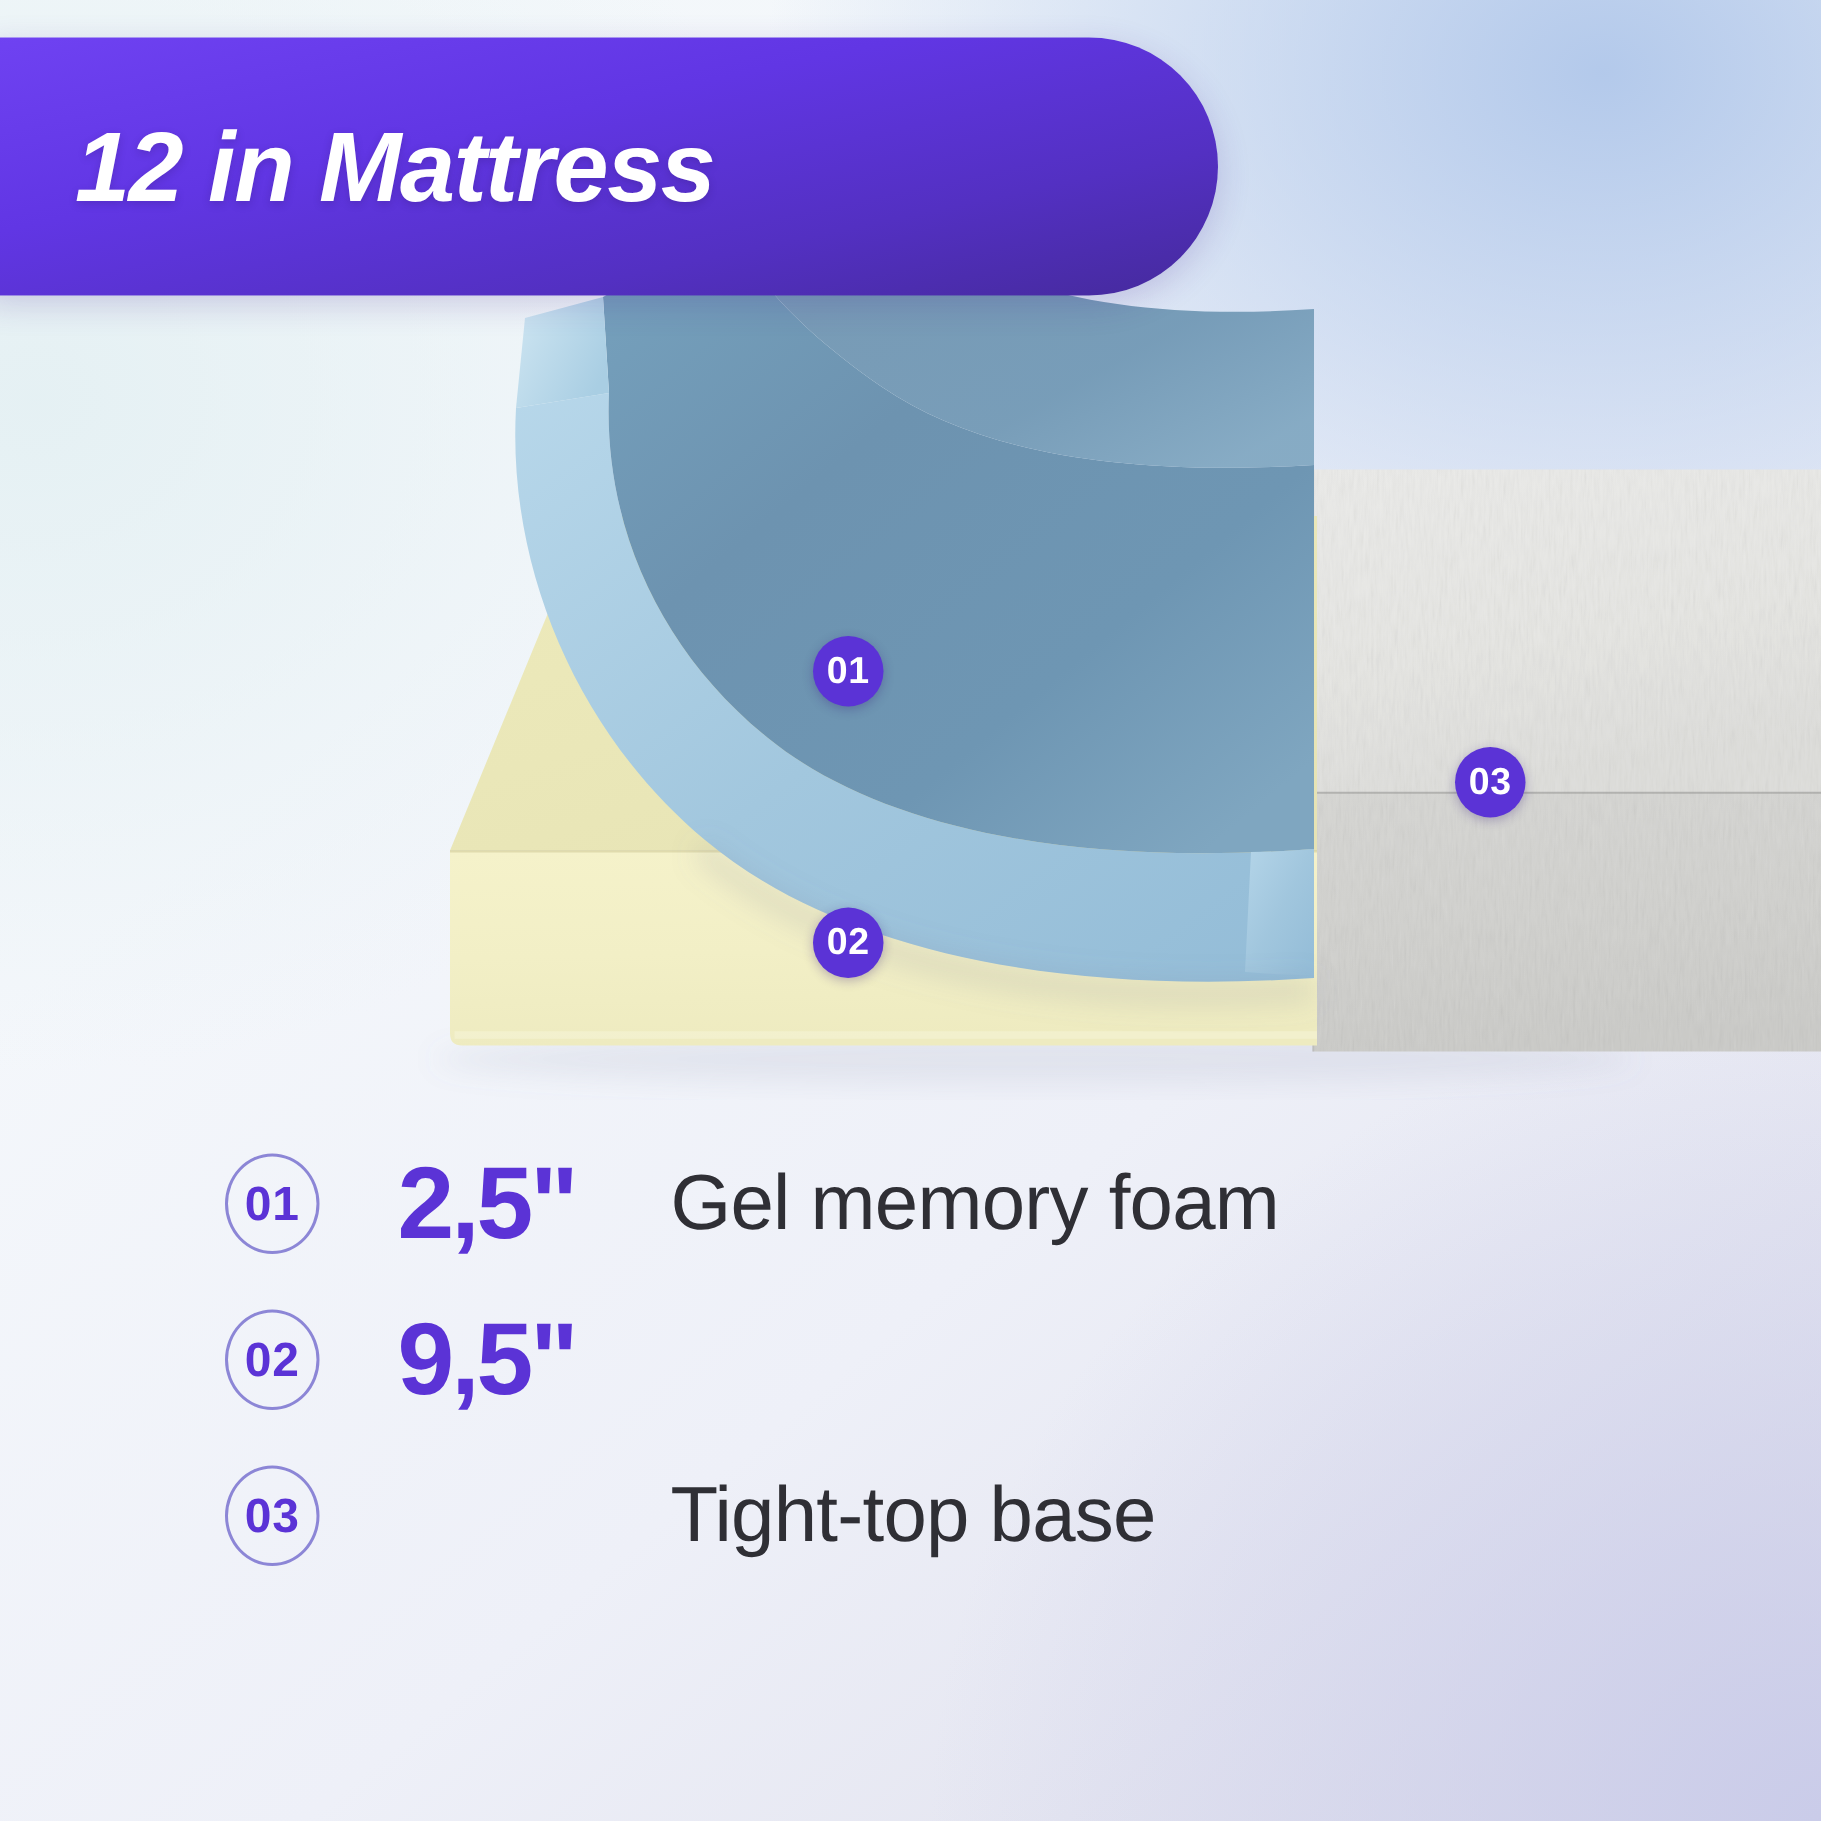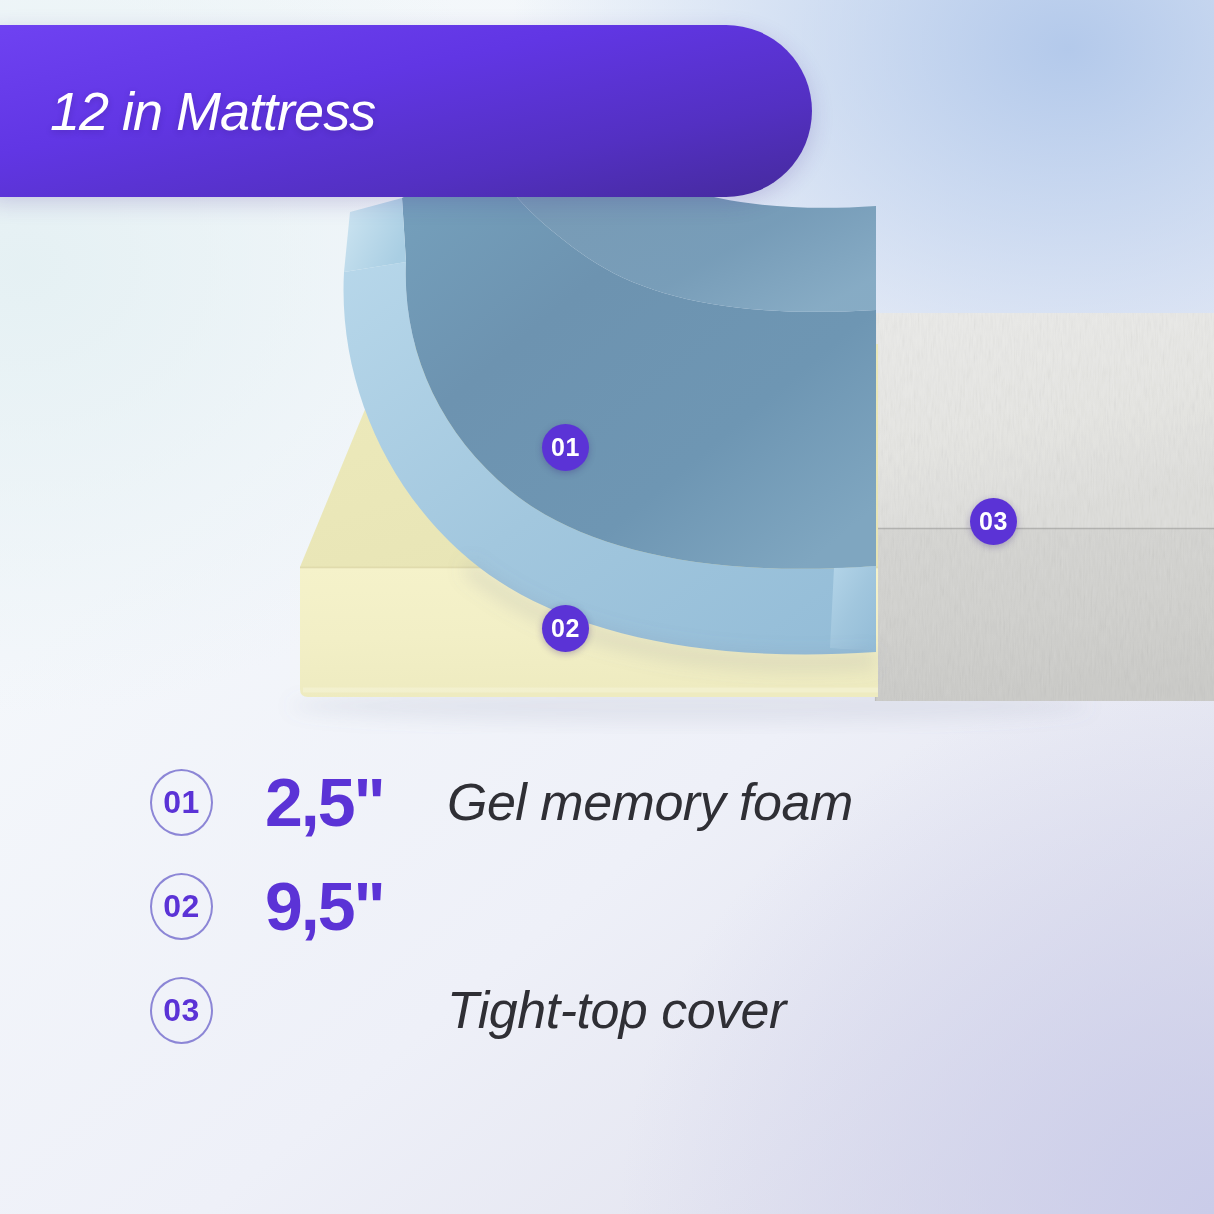--- a/index.html
+++ b/index.html
@@ -34,23 +34,23 @@
     border-radius: 14px 86px 86px 14px;
     background: linear-gradient(168deg, #6f42f2 0%, #6136e4 38%, #5330c2 72%, #452a9c 100%);
     box-shadow: 0 6px 22px rgba(70,40,150,0.20);
     display: flex;
     align-items: center;
     z-index: 5;
   }
   #title-text {
     margin-left: 64px;
     color: #ffffff;
-    font-size: 54px;
+    font-size: 66px;
     line-height: 1;
-    font-weight: 400;
+    font-weight: 700;
     font-style: italic;
     letter-spacing: -1px;
     white-space: nowrap;
     text-shadow: 0 2px 6px rgba(40,20,90,0.22);
   }
 
   
   #illustration {
     position: absolute;
     left: 0;
@@ -120,21 +120,20 @@
     letter-spacing: -2px;
     white-space: nowrap;
   }
   .legend-desc {
     flex: 0 0 auto;
     color: #2f2f35;
     font-size: 52px;
     line-height: 1;
     letter-spacing: -0.5px;
     white-space: nowrap;
-    font-style: italic;
   }
   .legend-row.no-measure .legend-desc { margin-left: 234px; }
 </style>
 </head>
 <body>
 
 <div id="page">
 
   <svg id="illustration" viewBox="0 0 1214 760">
     <defs>
@@ -256,18 +255,18 @@
       <div class="legend-desc">Gel memory foam</div>
     </div>
 
     <div class="legend-row">
       <div class="legend-badge">02</div>
       <div class="legend-measure">9,5"</div>
     </div>
 
     <div class="legend-row no-measure">
       <div class="legend-badge">03</div>
-      <div class="legend-desc">Tight-top cover</div>
+      <div class="legend-desc">Tight-top base</div>
     </div>
 
   </div>
 
 </div>
 
 </body></html>

